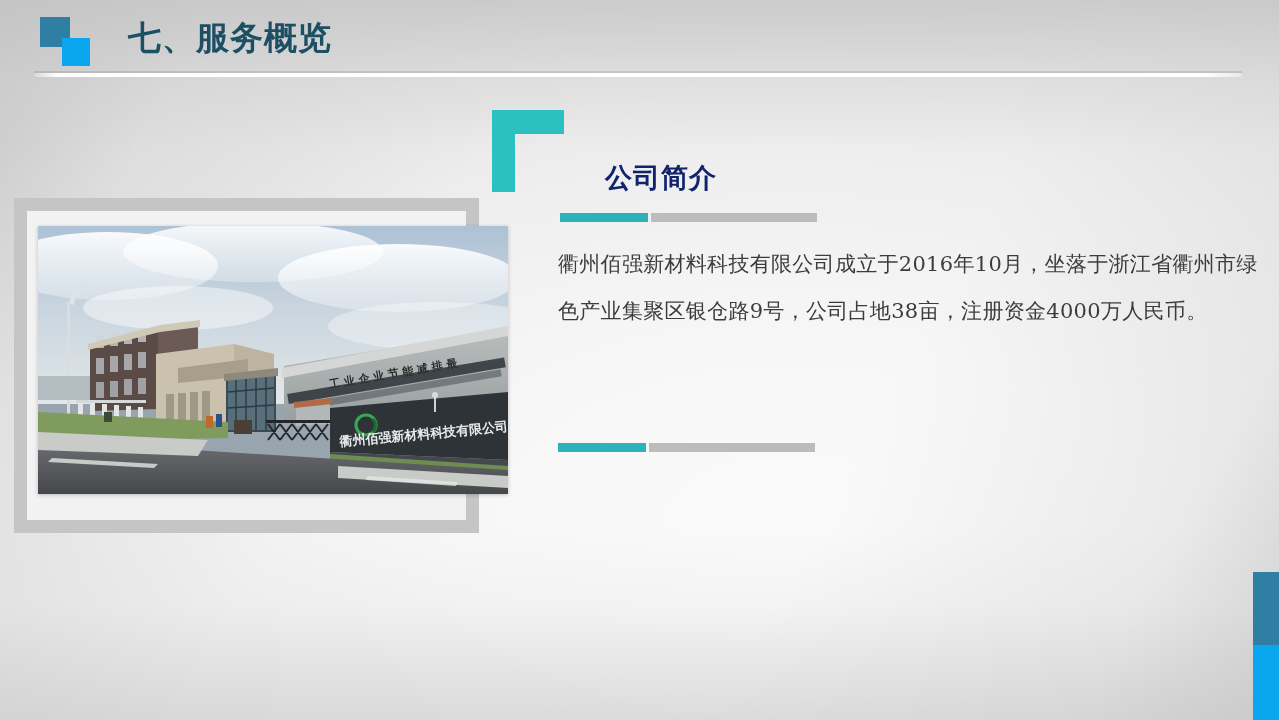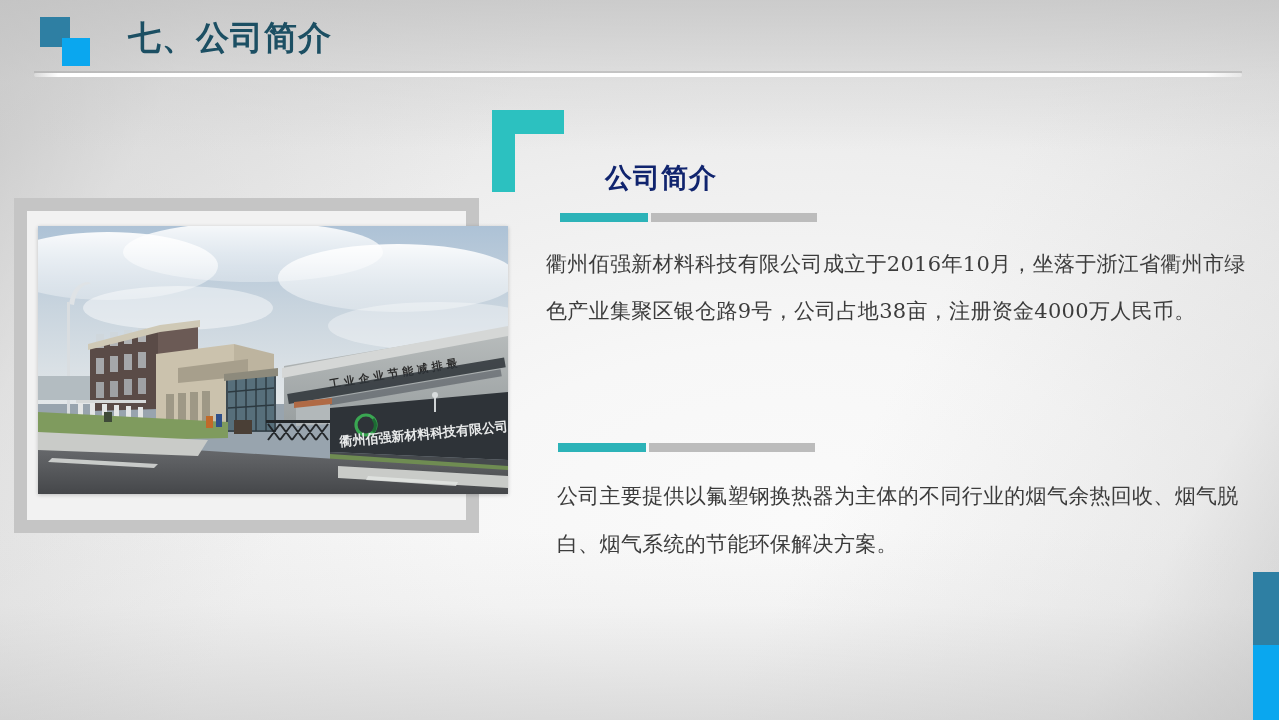--- a/index.html
+++ b/index.html
@@ -174,21 +174,21 @@
     background: #bcbcbc;
   }
 
   .body-text {
     position: absolute;
     color: #3c3c3c;
     font-family: "DejaVu Serif", "Liberation Serif", serif;
     letter-spacing: 0.3px;
   }
   .body-text.p1 {
-    left: 546px; top: 241px;
+    left: 558px; top: 241px;
     width: 700px;
     font-size: 21px;
     line-height: 47px;
   }
   .body-text.p2 {
     left: 557px; top: 472px;
     width: 700px;
     font-size: 21px;
     line-height: 48px;
   }
@@ -198,21 +198,21 @@
 
 <div id="slide">
 
   <div class="bg-base"></div>
   <div class="bg-diag"></div>
   <div class="bg-topshade"></div>
   <div class="bg-bottomshade"></div>
 
   <div class="hdr-sq-dark"></div>
   <div class="hdr-sq-bright"></div>
-  <div class="hdr-title">七、公司简介</div>
+  <div class="hdr-title">七、服务概览</div>
   <div class="hdr-rule-shadow"></div>
   <div class="hdr-rule"></div>
 
   <div class="photo-wrap">
     <div class="photo-frame-outer"></div>
     <div class="photo-frame-inner"></div>
     <div class="photo">
       <svg class="photo-svg" viewBox="0 0 470 268" preserveAspectRatio="none">
         <defs>
           <linearGradient id="sky" x1="0" y1="0" x2="0" y2="1">
@@ -355,20 +355,19 @@
   <div class="divider d1">
     <div class="seg-teal"></div>
     <div class="seg-gray"></div>
   </div>
   <div class="body-text p1">衢州佰强新材料科技有限公司成立于2016年10月，坐落于浙江省衢州市绿色产业集聚区银仓路9号，公司占地38亩，注册资金4000万人民币。</div>
 
   <div class="divider d2">
     <div class="seg-teal"></div>
     <div class="seg-gray"></div>
   </div>
-  <div class="body-text p2">公司主要提供以氟塑钢换热器为主体的不同行业的烟气余热回收、烟气脱白、烟气系统的节能环保解决方案。</div>
 
   <div class="corner-accent">
     <div class="ca-top"></div>
     <div class="ca-bot"></div>
   </div>
 
 </div>
 
 </body></html>

